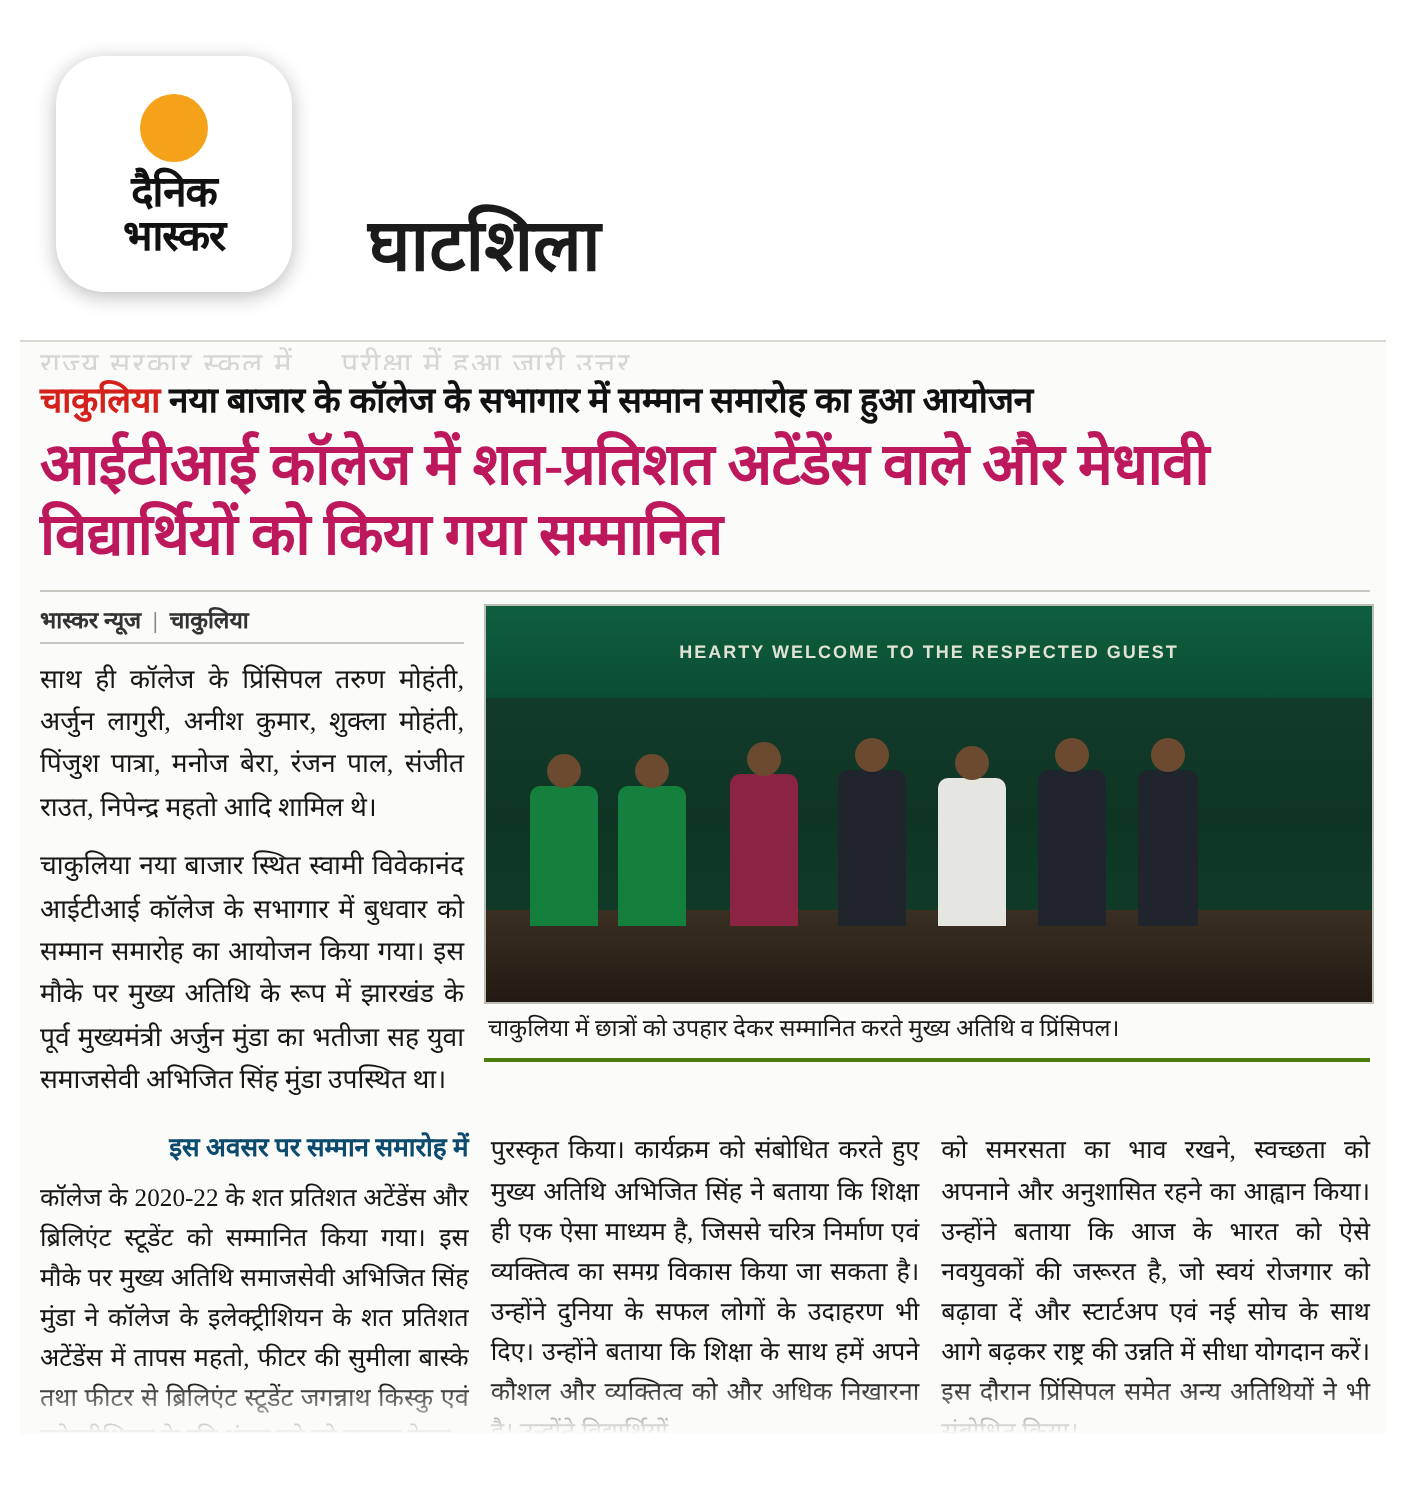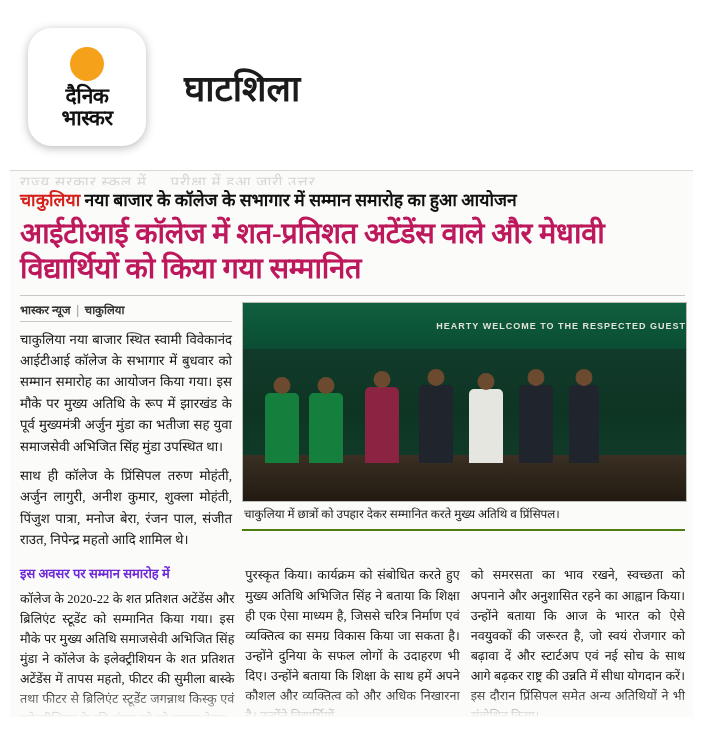--- a/index.html
+++ b/index.html
@@ -11,21 +11,21 @@
     width: 701px;
     height: 748px;
     font-family: "Liberation Sans", sans-serif;
     overflow: hidden;
     position: relative;
   }
 
   
   .page-header {
     display: flex;
-    align-items: center;
+    align-items: flex-end;
     padding: 28px 0 18px 28px;
     background: #ffffff;
   }
   .logo-box {
     width: 118px;
     height: 118px;
     border-radius: 24px;
     background: #ffffff;
     box-shadow: 0 2px 10px rgba(0,0,0,0.28);
     display: flex;
@@ -158,21 +158,21 @@
     position: absolute;
     top: 0; left: 0; right: 0;
     height: 46px;
     background: linear-gradient(#0f5f3e, #0b4d33);
     color: #f2efe2;
     font-size: 9px;
     font-weight: bold;
     letter-spacing: 1px;
     display: flex;
     align-items: center;
-    justify-content: flex-end;
+    justify-content: center;
     overflow: hidden;
     white-space: nowrap;
   }
   .photo .banner span { opacity: 0.92; }
   .photo .stage {
     position: absolute;
     left: 0; right: 0; top: 46px; bottom: 0;
     background: linear-gradient(#123a2a 0%, #0e3524 40%, #123f2b 100%);
   }
   .photo .wall-strip {
@@ -221,22 +221,22 @@
     display: flex;
     gap: 11px;
     margin-top: 7px;
   }
   .lower-col { flex: 1 1 0; }
   .lower-col .para { font-size: 12.6px; line-height: 1.6; }
   .subhead {
     font-family: "Liberation Serif", serif;
     font-size: 13px;
     font-weight: bold;
-    color: #6d28d9;
-    text-align: left;
+    color: #0c4a6e;
+    text-align: right;
     margin: 0 0 5px 0;
     line-height: 1.4;
   }
   .fade-bottom {
     position: absolute;
     left: 0; right: 0; bottom: 0;
     height: 26px;
     background: linear-gradient(rgba(251,251,249,0), #fbfbf9);
     pointer-events: none;
   }
@@ -271,22 +271,22 @@
   <hr class="rule">
 
   <div class="body-wrap">
 
     <div class="col-left">
       <div class="byline">
         <span>भास्कर न्यूज</span>
         <span class="sep">|</span>
         <span>चाकुलिया</span>
       </div>
+      <p class="para">साथ ही कॉलेज के प्रिंसिपल तरुण मोहंती, अर्जुन लागुरी, अनीश कुमार, शुक्ला मोहंती, पिंजुश पात्रा, मनोज बेरा, रंजन पाल, संजीत राउत, निपेन्द्र महतो आदि शामिल थे।</p>
       <p class="para">चाकुलिया नया बाजार स्थित स्वामी विवेकानंद आईटीआई कॉलेज के सभागार में बुधवार को सम्मान समारोह का आयोजन किया गया। इस मौके पर मुख्य अतिथि के रूप में झारखंड के पूर्व मुख्यमंत्री अर्जुन मुंडा का भतीजा सह युवा समाजसेवी अभिजित सिंह मुंडा उपस्थित था।</p>
-      <p class="para">साथ ही कॉलेज के प्रिंसिपल तरुण मोहंती, अर्जुन लागुरी, अनीश कुमार, शुक्ला मोहंती, पिंजुश पात्रा, मनोज बेरा, रंजन पाल, संजीत राउत, निपेन्द्र महतो आदि शामिल थे।</p>
     </div>
 
     <div class="col-right">
       <div class="photo">
         <div class="banner">
           <span>HEARTY WELCOME TO THE RESPECTED GUEST</span>
         </div>
         <div class="wall-strip"></div>
         <div class="stage"></div>
         <div class="floor"></div>

